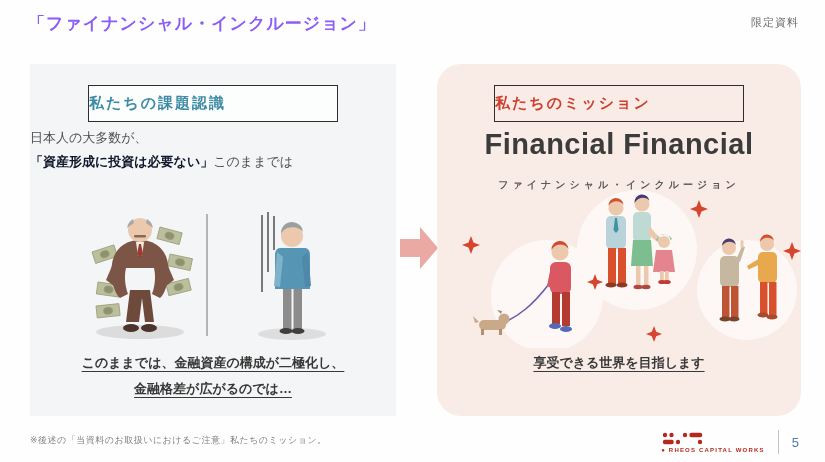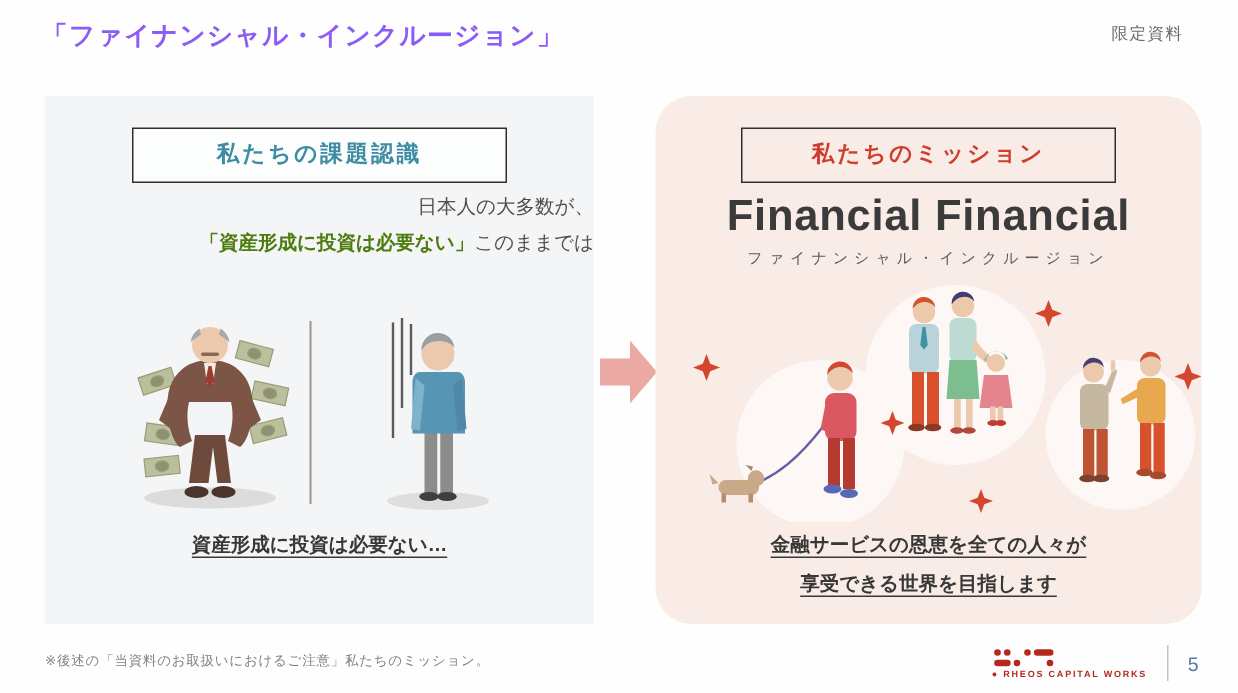--- a/index.html
+++ b/index.html
@@ -13,52 +13,52 @@
   }
   .abs { position:absolute; }
 
   
   .slide-title {
     left:28px; top:12px;
     font-size:17px; font-weight:bold; letter-spacing:1px;
     color:#8b5cf6;
   }
   .classification {
-    right:36px; top:15px;
+    right:26px; top:15px;
     font-size:11px; color:#6b6b6b; letter-spacing:1px;
   }
 
   
   .panel { top:64px; height:352px; }
   .panel-left  { left:30px;  width:366px; background:#f4f5f6; }
   .panel-right { left:437px; width:364px; background:#f9ebe6;border-radius:24px; }
 
   .heading-box {
     position:absolute; top:21px; left:50%; transform:translateX(-50%);
     width:250px; height:37px; line-height:34px;
-    border:1.5px solid #2e2e2e; text-align:center;
+    border:1.5px solid #2e2e2e; 
     font-size:15px; font-weight:bold; letter-spacing:2px;
   }
   .heading-box.issue   { background:#fcfdfd; color:#3e8ba4; }
   .heading-box.mission { background:transparent; color:#ce3e2d; }
 
   .body-text {
     position:absolute; top:62px; left:0; width:100%;
-    text-align:right; font-size:13px; line-height:24px; color:#4f4f4f;
-  }
-  .body-text b { color:#4d7c0f; }
+    text-align:left; font-size:13px; line-height:24px; color:#4f4f4f;
+  }
+  .body-text b { color:#0f172a; }
 
   .en-title {
     position:absolute; top:64px; left:0; width:100%;
     text-align:center; font-size:29px; font-weight:bold;
     letter-spacing:0.5px; color:#3b3b3b;
   }
   .ja-subtitle {
-    position:absolute; top:101px; left:0; width:100%;
-    text-align:center; font-size:10px; font-weight:normal;
+    position:absolute; top:114px; left:0; width:100%;
+    text-align:center; font-size:10px; font-weight:bold;
     letter-spacing:4px; color:#5a5a5a;
   }
 
   .conclusion {
     position:absolute; top:286px; left:0; width:100%;
     text-align:center; font-size:13px; font-weight:bold;
     line-height:26px; color:#383838;
   }
   .conclusion span {
     text-decoration:underline; text-underline-offset:4px;
@@ -161,21 +161,22 @@
       <ellipse cx="268" cy="127" rx="6.5" ry="3" fill="#3f3f3f"></ellipse>
       <path d="M250 44 h25 c3 0 5 3 5 7 v34 h-35 v-34 c0 -4 2 -7 5 -7 z" fill="#5795b5"></path>
       <path d="M247 48 l-3 34 6 1 3 -30 z" fill="#7fb3c9"></path>
       <path d="M278 48 l3 34 -6 1 -3 -30 z" fill="#4f88a8"></path>
       <circle cx="262" cy="32" r="11" fill="#ecc9ad"></circle>
       <path d="M251 30 a11 11 0 0 1 22 -2 c-4 -6 -18 -7 -22 2 z" fill="#9aa0a0"></path>
     </g>
   </svg>
 
   <div class="conclusion">
-    <div><span>資産形成に投資は必要ない…</span></div>
+    <div><span>このままでは、金融資産の構成が二極化し、</span></div>
+    <div><span>金融格差が広がるのでは…</span></div>
   </div>
 </div>
 
 <svg class="abs big-arrow" viewBox="0 0 38 42">
   <polygon points="0,12 20,12 20,0 38,21 20,42 20,30 0,30" fill="#eaa9a2"></polygon>
 </svg>
 
 <div class="abs panel panel-right">
   <div class="heading-box mission">私たちのミッション</div>
   <div class="en-title">Financial Financial</div>
@@ -259,21 +260,20 @@
       <rect x="323" y="104" width="7.5" height="32" fill="#d8502c"></rect>
       <rect x="332" y="104" width="7.5" height="34" fill="#d8502c"></rect>
       <ellipse cx="326" cy="137" rx="5.5" ry="2.5" fill="#a84a2e"></ellipse>
       <ellipse cx="335" cy="139" rx="5.5" ry="2.5" fill="#a84a2e"></ellipse>
       <circle cx="330" cy="66" r="7" fill="#ecc9ad"></circle>
       <path d="M323 64 a7 7 0 0 1 14 -1 c-3.5 -4.5 -10.5 -4.5 -14 1 z" fill="#d2532f"></path>
     </g>
   </svg>
 
   <div class="conclusion">
-    <div><span>金融サービスの恩恵を全ての人々が</span></div>
     <div><span>享受できる世界を目指します</span></div>
   </div>
 </div>
 
 <div class="abs footnote">※後述の「当資料のお取扱いにおけるご注意」私たちのミッション。</div>
 
 <div class="footer-right">
   <div class="logo-block">
     <svg width="52" height="15" viewBox="0 0 52 15">
       <g fill="#b5281e">

